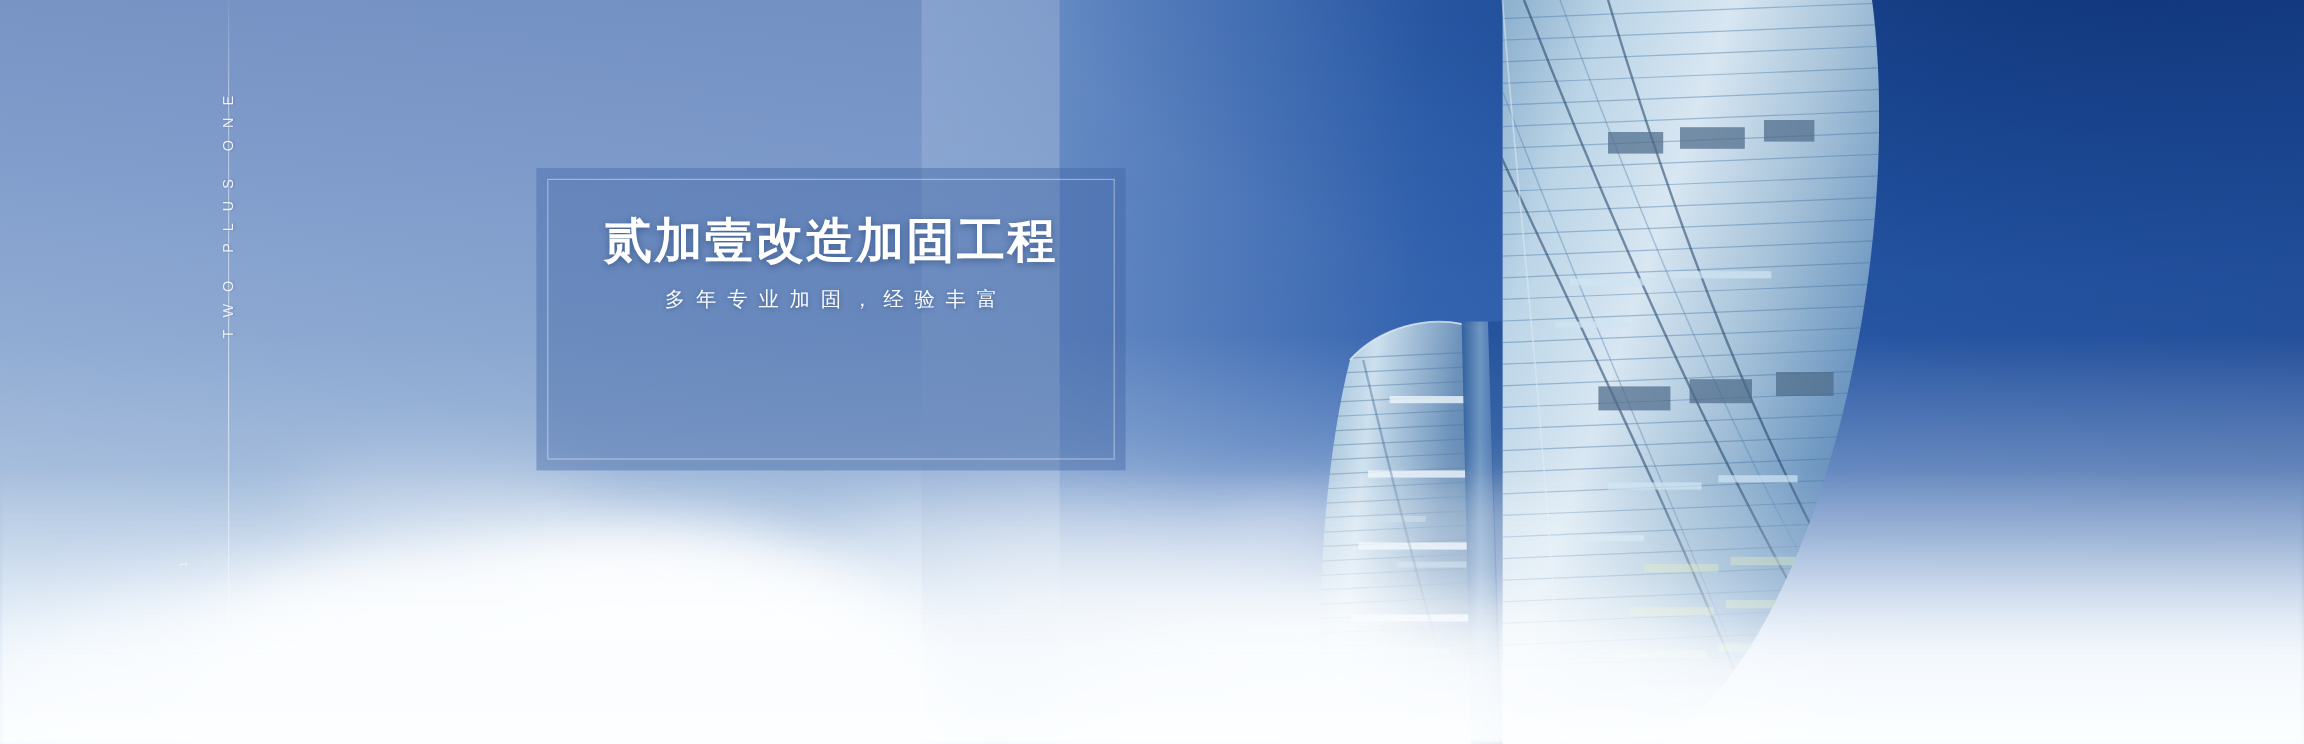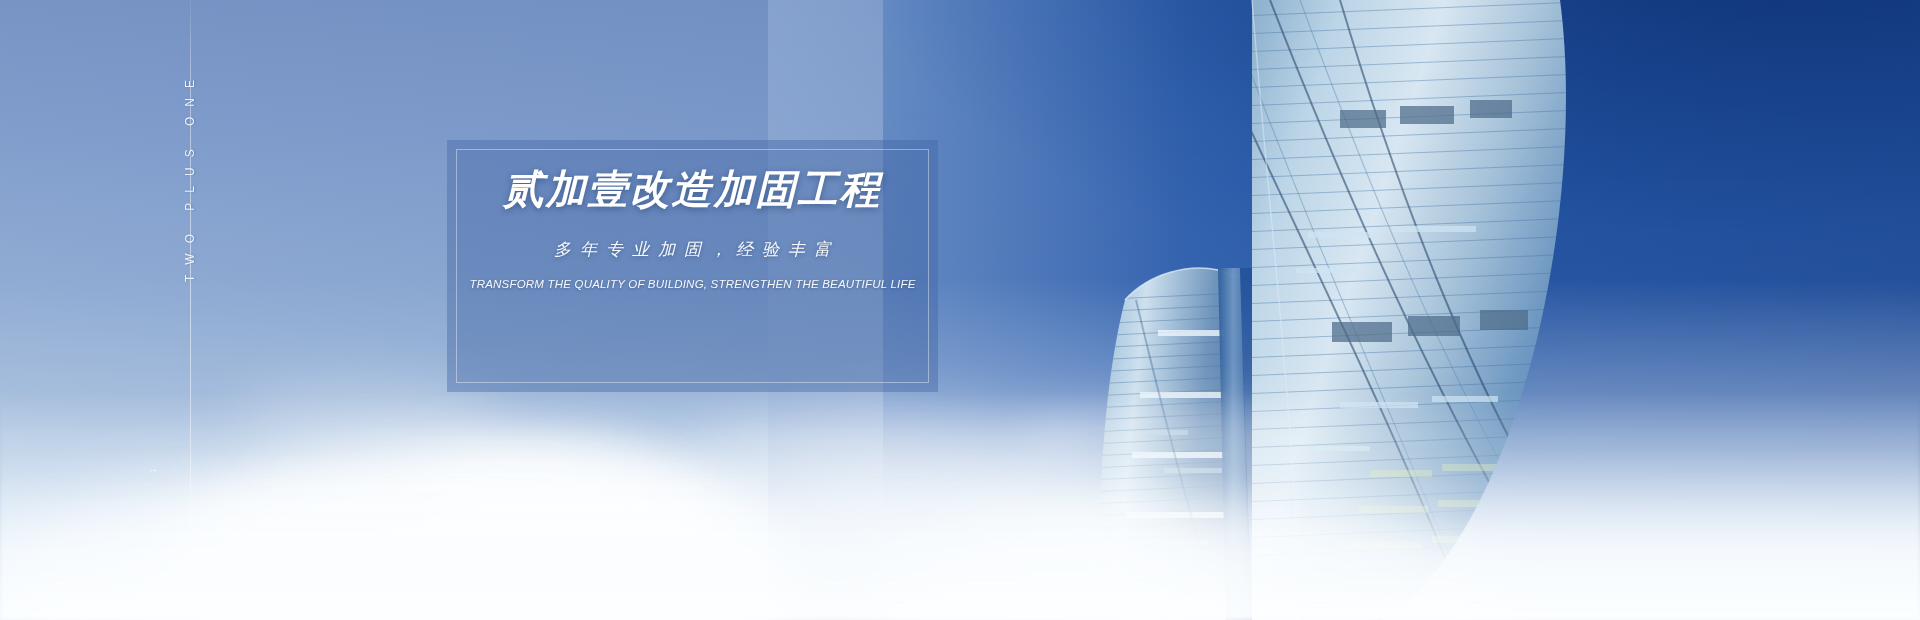--- a/index.html
+++ b/index.html
@@ -121,35 +121,34 @@
   }
   .panel-inner{
     position:absolute;left:9px;top:9px;right:9px;bottom:9px;
     border:1px solid rgba(255,255,255,0.40);
     box-sizing:border-box;
   }
   .panel-content{
     position:absolute;inset:0;
     display:flex;flex-direction:column;
     align-items:center;justify-content:flex-start;
-    padding-top:28px;
+    padding-top:40px;
     text-align:left;
-    font-style:italic;
   }
   .title{
     color:#ffffff;
     font-size:40px;
     font-weight:bold;
     letter-spacing:2px;
     line-height:1.05;
     text-shadow:0 2px 6px rgba(16,44,92,0.45);
     white-space:nowrap;
   }
   .subtitle{
-    margin-top:28px;
+    margin-top:16px;
     color:rgba(255,255,255,0.96);
     font-size:17px;
     font-weight:400;
     letter-spacing:9px;
     text-indent:9px;
     white-space:nowrap;
     text-shadow:0 1px 4px rgba(16,44,92,0.40);
   }
   .tagline{
     margin-top:23px;
@@ -362,17 +361,16 @@
 
   <div class="vline"></div>
   <div class="vbrand">TWO PLUS ONE</div>
   <div class="vmark">1</div>
 
   <div class="panel">
     <div class="panel-inner"></div>
     <div class="panel-content">
       <div class="title">贰加壹改造加固工程</div>
       <div class="subtitle">多年专业加固，经验丰富</div>
-      <div class="eng">TRANSFORM THE QUALITY OF BUILDING, STRENGTHEN THE BEAUTIFUL LIFE</div>
     </div>
   </div>
 
 </div>
 
 </body></html>

